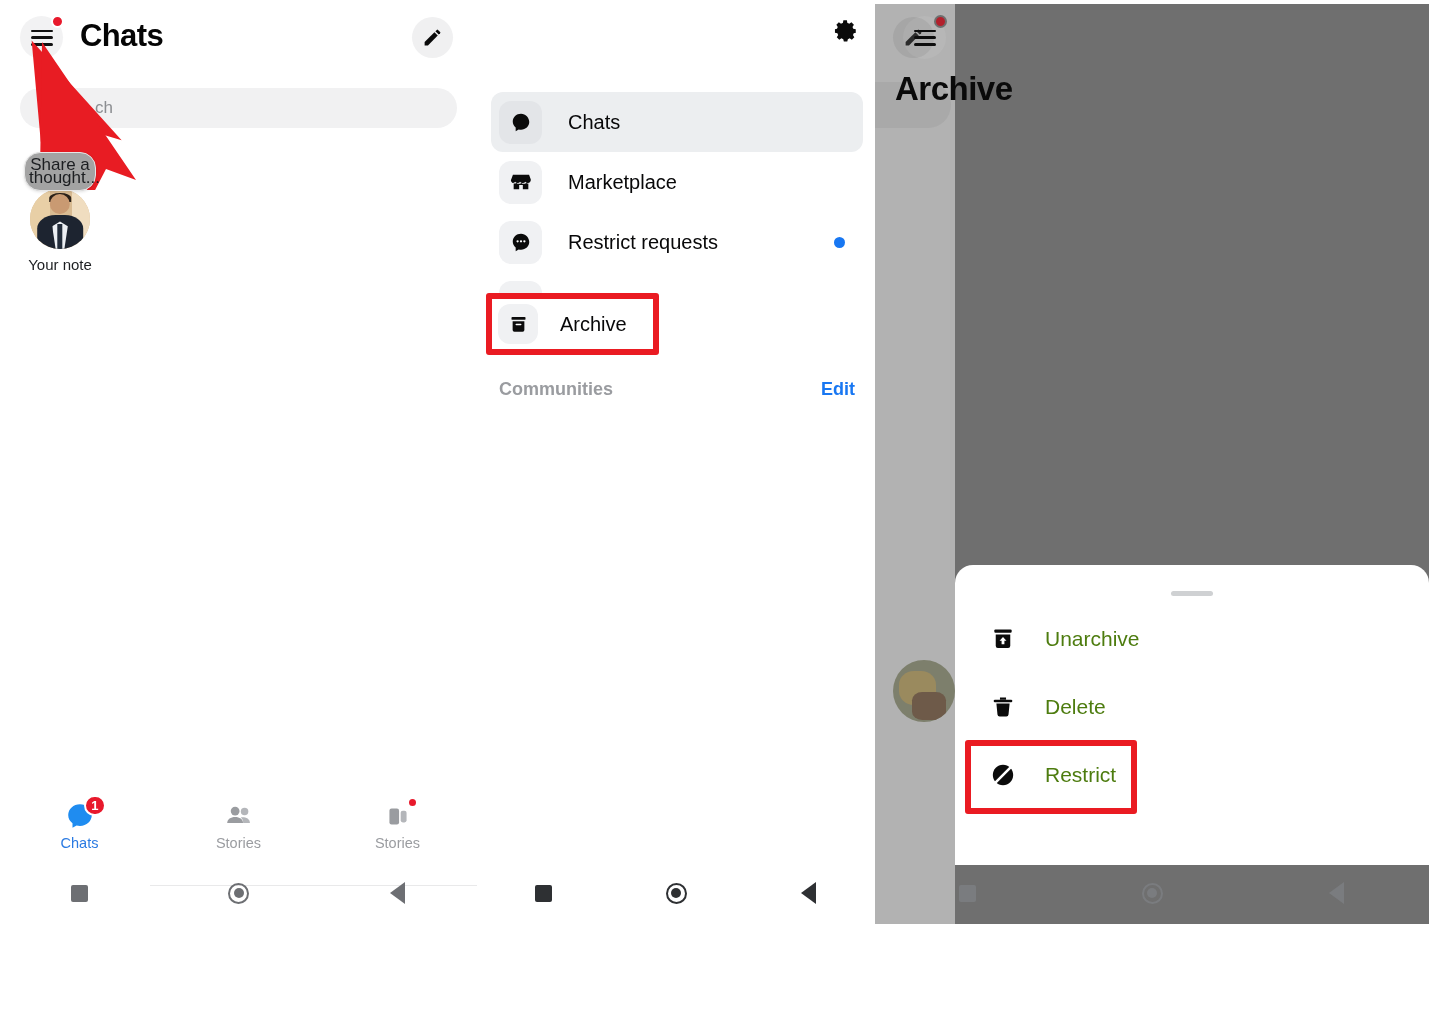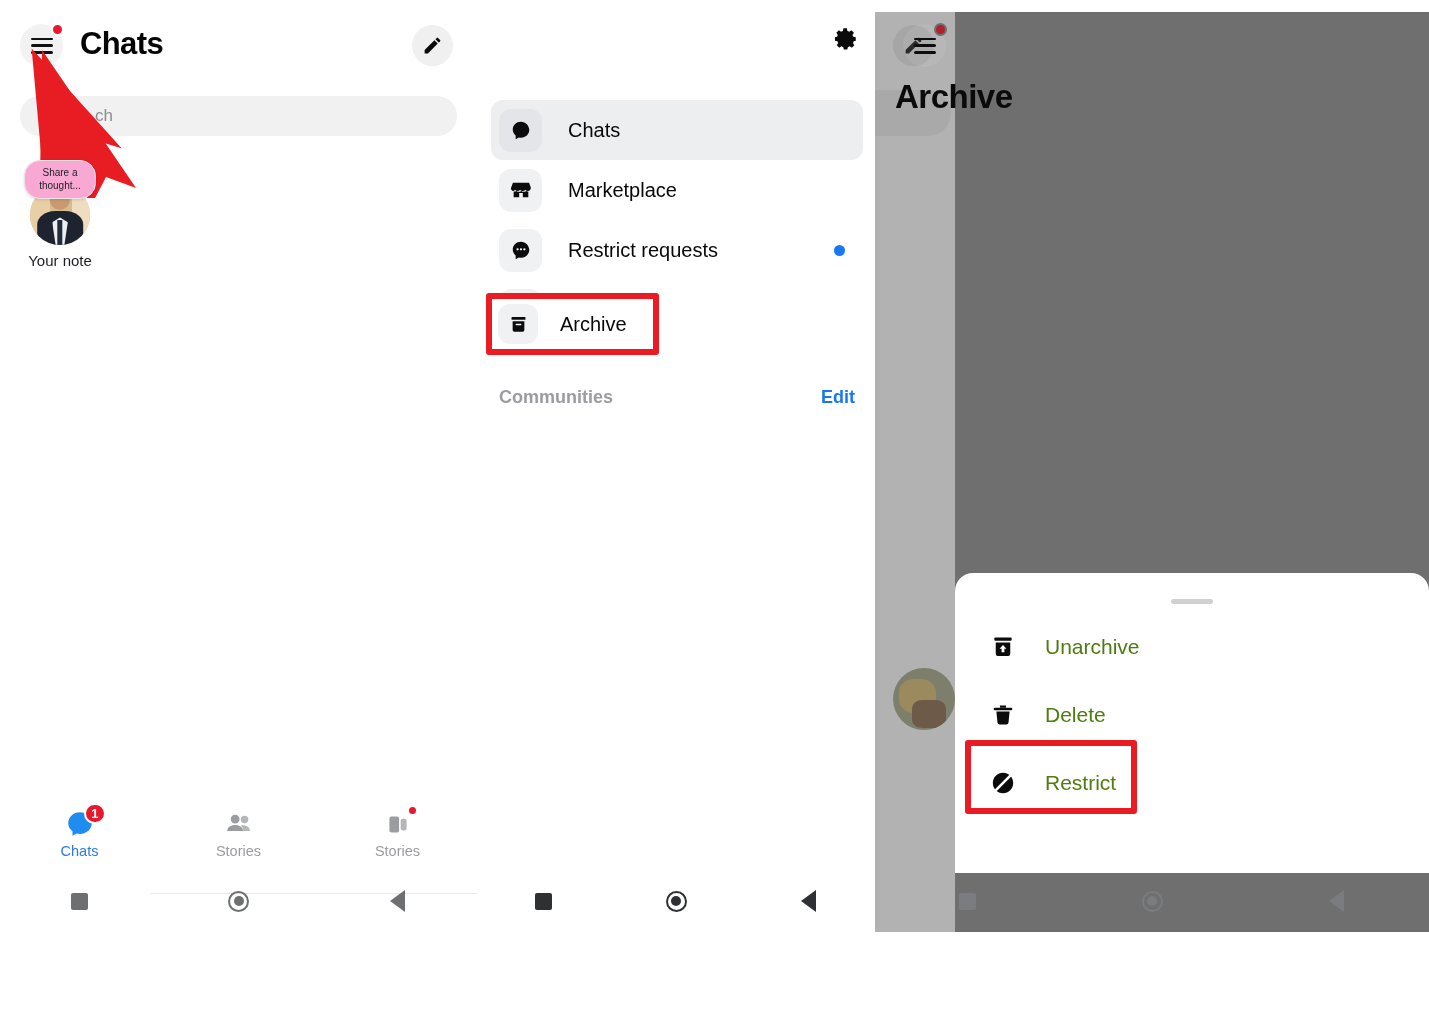--- a/index.html
+++ b/index.html
@@ -5,21 +5,21 @@
   * { box-sizing: border-box; margin: 0; padding: 0; }
   html, body {
     width: 1429px; height: 1017px;
     background: #ffffff;
     font-family: "Liberation Sans", sans-serif;
     overflow: hidden;
   }
   #root { position: relative; width: 1429px; height: 1017px; background:#fff; }
 
   
-  .panel { position: absolute; top: 12px; height: 920px; background: #ffffff; overflow: hidden; }
+  .panel { position: absolute; top: 4px; height: 920px; background: #ffffff; overflow: hidden; }
   .panel-1 { left: 0;    width: 477px; }
   .panel-2 { left: 477px; width: 398px; }
   .panel-3 { left: 875px; width: 554px; }
 
   
   .p1-header { position:absolute; top:0; left:0; width:477px; height:68px; }
   .hamburger-btn {
     position:absolute; left:20px; top:12px; width:43px; height:43px;
     border-radius:50%; background:#f2f2f3;
     display:flex; align-items:center; justify-content:center;
@@ -43,23 +43,23 @@
 
   .search-bar {
     position:absolute; left:20px; top:84px; width:437px; height:40px;
     background:#f1f1f2; border-radius:22px; display:flex; align-items:center;
   }
   .search-icon-wrap { margin-left:18px; width:20px; height:20px; }
   .search-ph { margin-left:37px; font-size:17px; color:#8b8d91; }
 
   .note-block { position:absolute; left:20px; top:148px; width:80px; text-align:center; }
   .note-bubble {
-    position:relative; width:72px; margin:0 auto 0 auto;
-    background:#f9a8d4; border:1px solid #e6e6e6; border-radius:16px;
-    padding:5px 4px 6px 4px; font-size:10px; line-height:13px; color:#1c1e21;
+    position:relative; width:72px; margin:0 auto 12px auto;
+    background:#a3a3a3; border:1px solid #e6e6e6; border-radius:16px;
+    padding:5px 4px 6px 4px; font-size:17px; line-height:13px; color:#1c1e21;
     box-shadow:0 1px 3px rgba(0,0,0,.12); z-index:3;
   }
   .note-avatar {
     width:60px; height:60px; border-radius:50%; margin:-14px auto 0 auto;
     overflow:hidden; position:relative; z-index:1;
   }
   .note-label { margin-top:7px; font-size:15px; color:#1c1e21; }
 
   
   .ava-art { position:absolute; inset:0; background:#d9bb92; }

